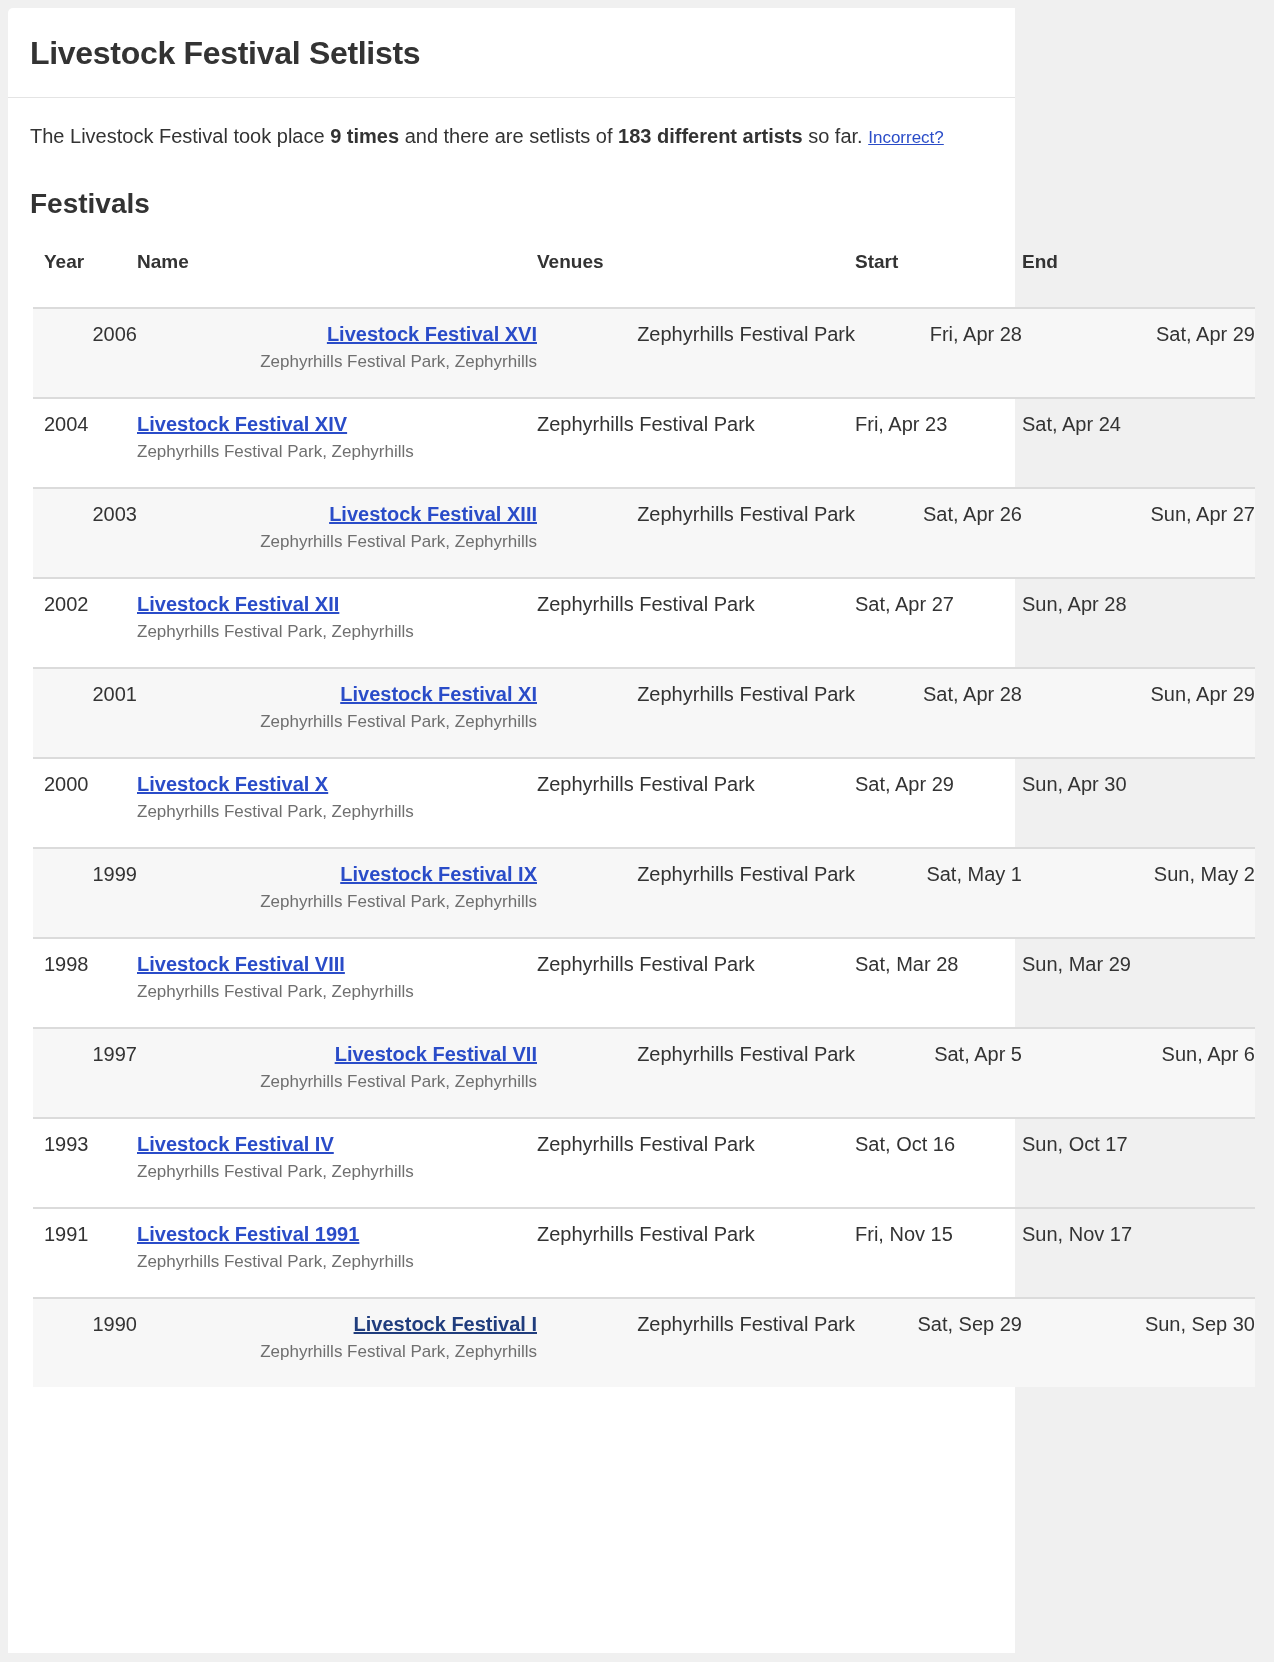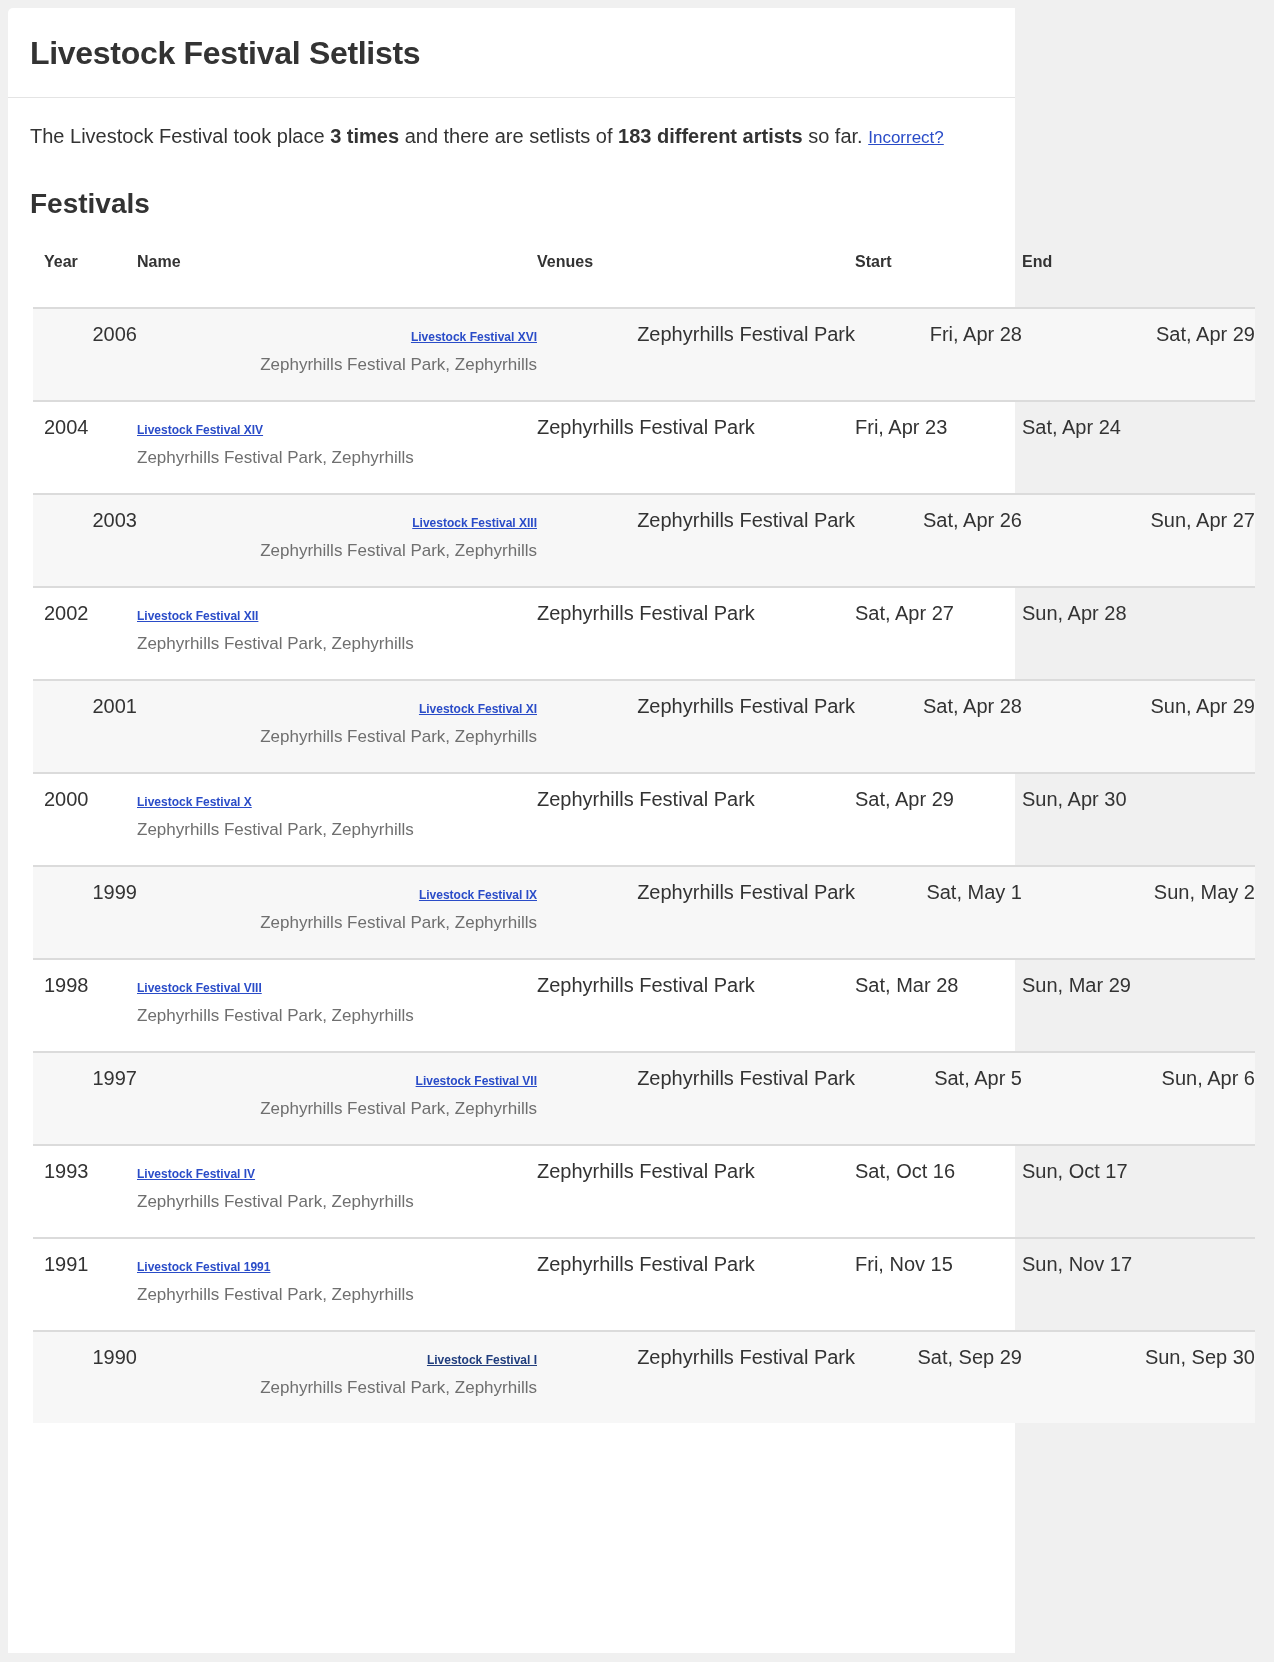--- a/index.html
+++ b/index.html
@@ -52,39 +52,39 @@
     color: var(--text, #333333);
   }
   table.festivals-table {
     border-collapse: collapse;
     width: 1222px;
     margin-left: 3px;
     table-layout: fixed;
   }
   th {
     text-align: left;
-    font-size: 16px;
+    font-size: 19px;
     line-height: 22px;
     font-weight: 700;
     padding: 31px 0 34px 0;
     color: var(--text, #333333);
   }
   th.col-year, td.col-year { padding-left: 11px; }
   tbody tr { border-top: 2px solid var(--row-border, #dbdbdb); }
   tbody tr.alt { background: var(--row-alt, #f7f7f7); text-align: right; }
   td {
     vertical-align: top;
     padding: 13px 0 25px 0;
     font-size: 20px;
     line-height: 24px;
     color: var(--text, #333333);
   }
   a.festival-link {
     font-weight: 700;
-    font-size: 12px;
+    font-size: 20px;
     color: var(--link, #2a4cc8);
   }
   a.festival-link.visited { color: var(--visited, #203d7d); }
   .subtitle {
     margin-top: 5px;
     font-size: 17px;
     line-height: 21px;
     color: var(--subtitle, #6f6f6f);
   }
 </style>
@@ -92,21 +92,21 @@
 <body>
 
 <div class="card">
 
   <div class="card-header">
     <h1 class="page-title">Livestock Festival Setlists</h1>
   </div>
 
   <div class="card-body">
 
-    <p class="intro"><span>The Livestock Festival took place </span><b>3 times</b><span> and there are setlists of </span><b>183 different artists</b><span> so far. </span><a class="incorrect-link" href="#">Incorrect?</a></p>
+    <p class="intro"><span>The Livestock Festival took place </span><b>9 times</b><span> and there are setlists of </span><b>183 different artists</b><span> so far. </span><a class="incorrect-link" href="#">Incorrect?</a></p>
 
     <h2 class="festivals-heading">Festivals</h2>
 
     <table class="festivals-table">
       <colgroup>
         <col style="width:104px">
         <col style="width:400px">
         <col style="width:318px">
         <col style="width:167px">
         <col>

